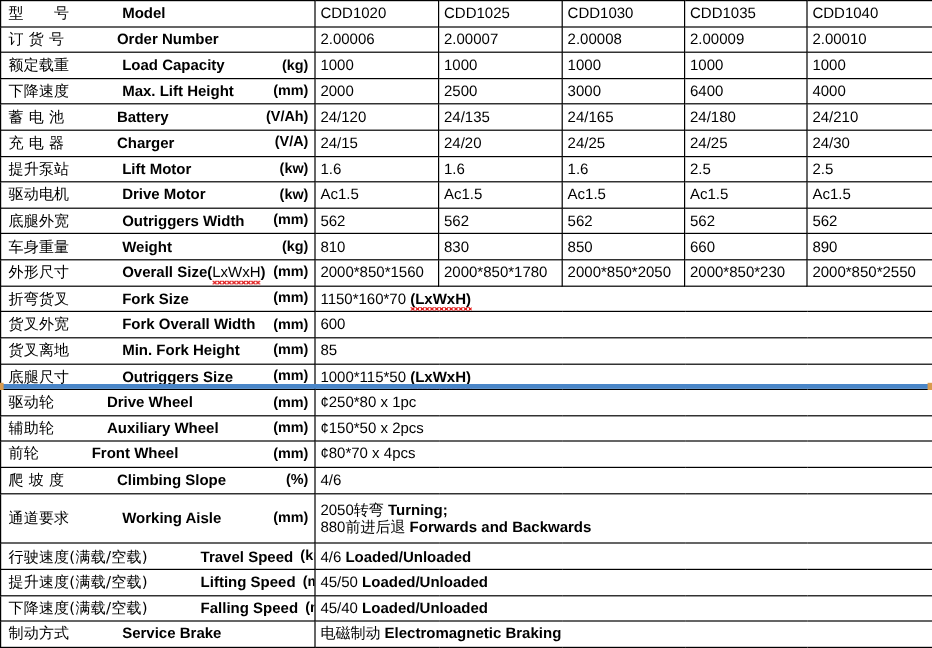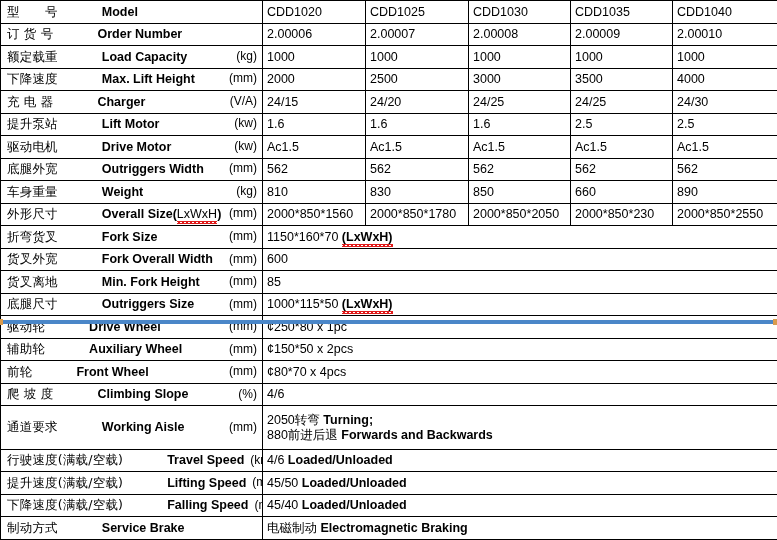--- a/index.html
+++ b/index.html
@@ -52,21 +52,21 @@
     font-size: 12.5px;
     font-weight: 400;
     letter-spacing: 0.2px;
   }
   .en {
     font-weight: bold;
     font-size: 12.5px;
     margin-left: 40px;
   }
   .unit {
-    font-weight: normal;
+    font-weight: bold;
     font-size: 12px;
     padding-left: 6px;
   }
   .val {
     font-size: 12.5px;
     font-weight: 400;
   }
   .val b { font-weight: bold; }
   .val .cnv {
     font-family: Liberation Sans, sans-serif;
@@ -187,22 +187,38 @@
             <span class="lbl-text">
               <span class="cn">下降速度</span>
               <span class="en">Max. Lift Height</span>
             </span>
             <span class="unit">(mm)</span>
           </div>
         </td>
         <td class="val">2000</td>
         <td class="val">2500</td>
         <td class="val">3000</td>
-        <td class="val">3500</td>
+        <td class="val">6400</td>
         <td class="val">4000</td>
+      </tr>
+      <tr>
+        <td class="label-cell">
+          <div class="label-inner">
+            <span class="lbl-text">
+              <span class="cn">蓄 电 池</span>
+              <span class="en">Battery</span>
+            </span>
+            <span class="unit">(V/Ah)</span>
+          </div>
+        </td>
+        <td class="val">24/120</td>
+        <td class="val">24/135</td>
+        <td class="val">24/165</td>
+        <td class="val">24/180</td>
+        <td class="val">24/210</td>
       </tr>
       <tr>
         <td class="label-cell">
           <div class="label-inner">
             <span class="lbl-text">
               <span class="cn">充 电 器</span>
               <span class="en">Charger</span>
             </span>
             <span class="unit">(V/A)</span>
           </div>

